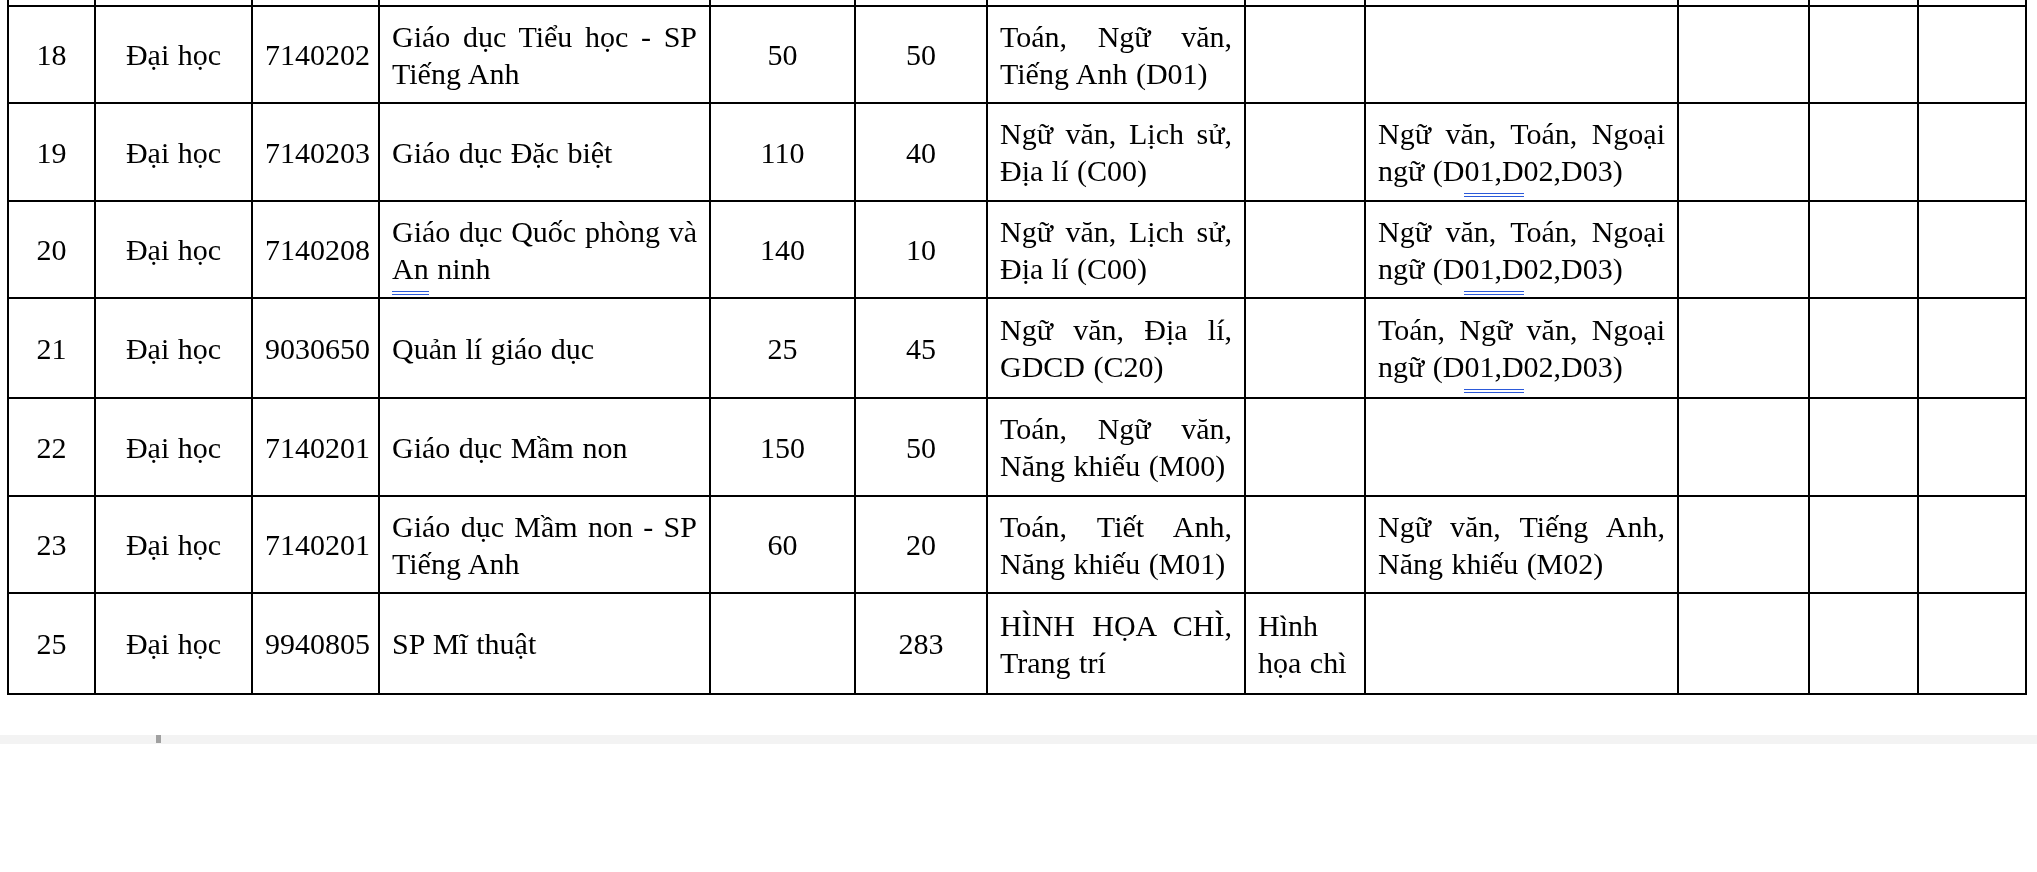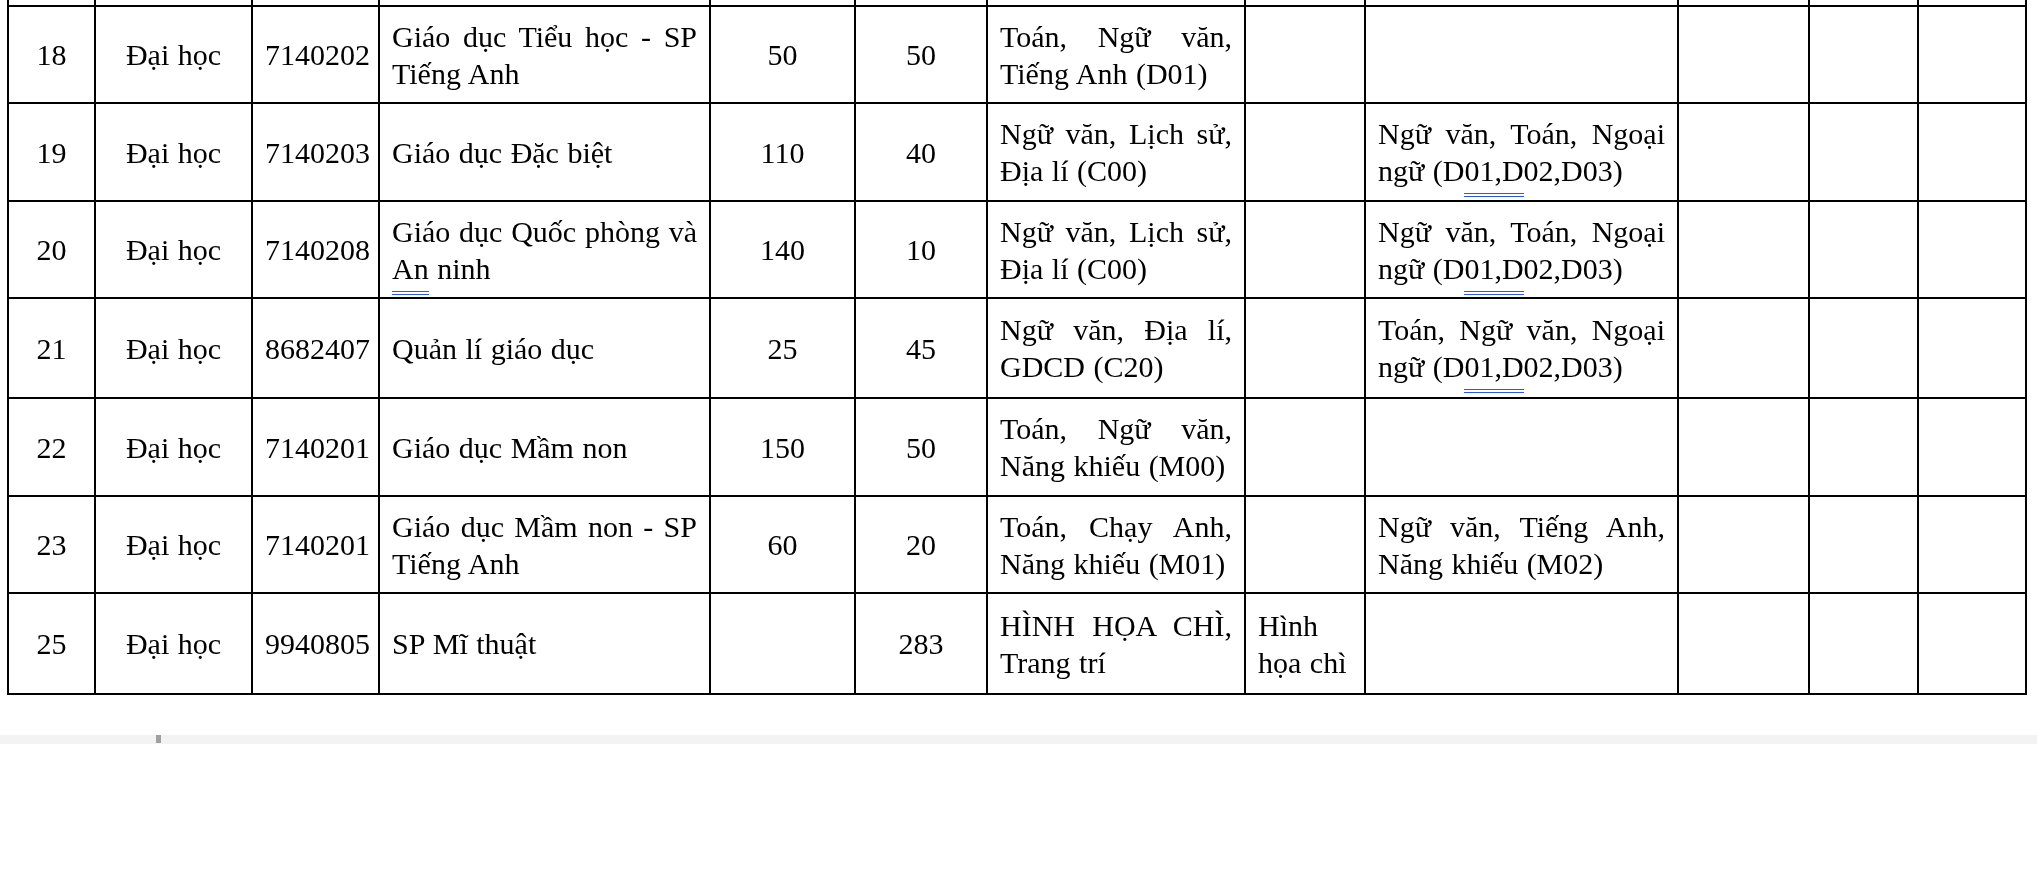--- a/index.html
+++ b/index.html
@@ -121,21 +121,21 @@
           <td class="c-just">Ngữ văn, Lịch sử, Địa lí (C00)</td>
           <td class="c-left"></td>
           <td class="c-just"><span>Ngữ văn, Toán, Ngoại ngữ (D</span><span class="spell-mark">01,D</span><span>02,D03)</span></td>
           <td></td>
           <td></td>
           <td></td>
         </tr>
         <tr style="height: 100px;">
           <td class="c-center">21</td>
           <td class="c-center">Đại học</td>
-          <td class="c-center">8682407</td>
+          <td class="c-center">9030650</td>
           <td class="c-just">Quản lí giáo dục</td>
           <td class="c-center">25</td>
           <td class="c-center">45</td>
           <td class="c-just">Ngữ văn, Địa lí, GDCD (C20)</td>
           <td class="c-left"></td>
           <td class="c-just"><span>Toán, Ngữ văn, Ngoại ngữ (D</span><span class="spell-mark">01,D</span><span>02,D03)</span></td>
           <td></td>
           <td></td>
           <td></td>
         </tr>
@@ -153,21 +153,21 @@
           <td></td>
           <td></td>
         </tr>
         <tr style="height: 97px; margin-top: 29px;">
           <td class="c-center">23</td>
           <td class="c-center">Đại học</td>
           <td class="c-center">7140201</td>
           <td class="c-just">Giáo dục Mầm non - SP Tiếng Anh</td>
           <td class="c-center">60</td>
           <td class="c-center">20</td>
-          <td class="c-just">Toán, Chạy Anh, Năng khiếu (M01)</td>
+          <td class="c-just">Toán, Tiết Anh, Năng khiếu (M01)</td>
           <td class="c-left"></td>
           <td class="c-just">Ngữ văn, Tiếng Anh, Năng khiếu (M02)</td>
           <td></td>
           <td></td>
           <td></td>
         </tr>
         <tr style="height: 101px;">
           <td class="c-center">25</td>
           <td class="c-center">Đại học</td>
           <td class="c-center">9940805</td>

